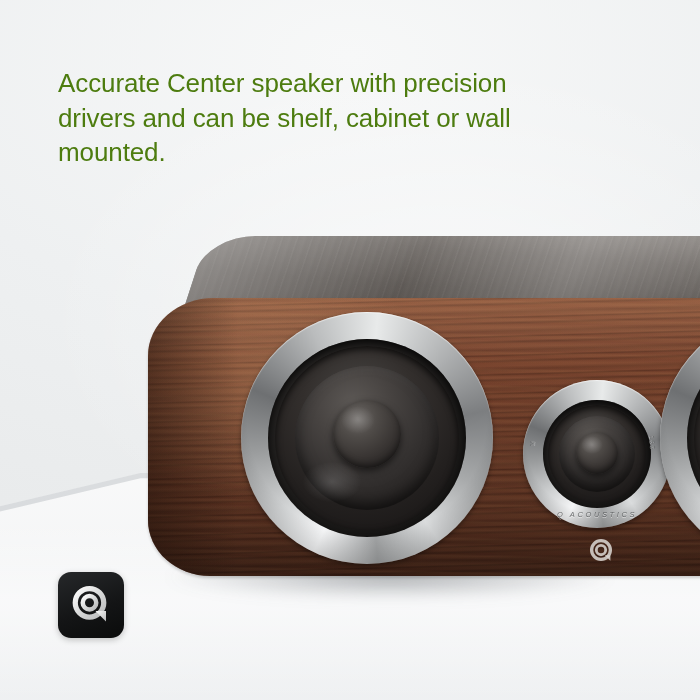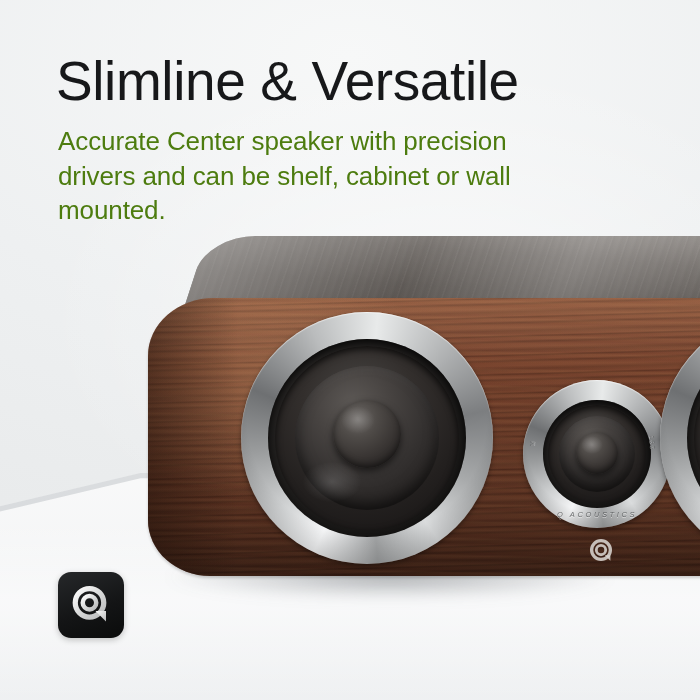--- a/index.html
+++ b/index.html
@@ -319,21 +319,20 @@
 
 <div id="stage">
 
   <div class="backdrop"></div>
   <div class="backdrop-vignette"></div>
   <div class="floor"></div>
   <div class="floor-edge"></div>
   <div class="floor-sheen"></div>
 
   <div class="copy">
-    <h1 class="headline">Slimline &amp; Versatile</h1>
     <p class="subcopy">Accurate Center speaker with precision drivers and can be shelf, cabinet or wall mounted.</p>
   </div>
 
   <div class="speaker">
 
     <div class="cab-shadow"></div>
 
     <div class="cab-top">
       <div class="cab-top-grain"></div>
       <div class="cab-top-sheen"></div>

